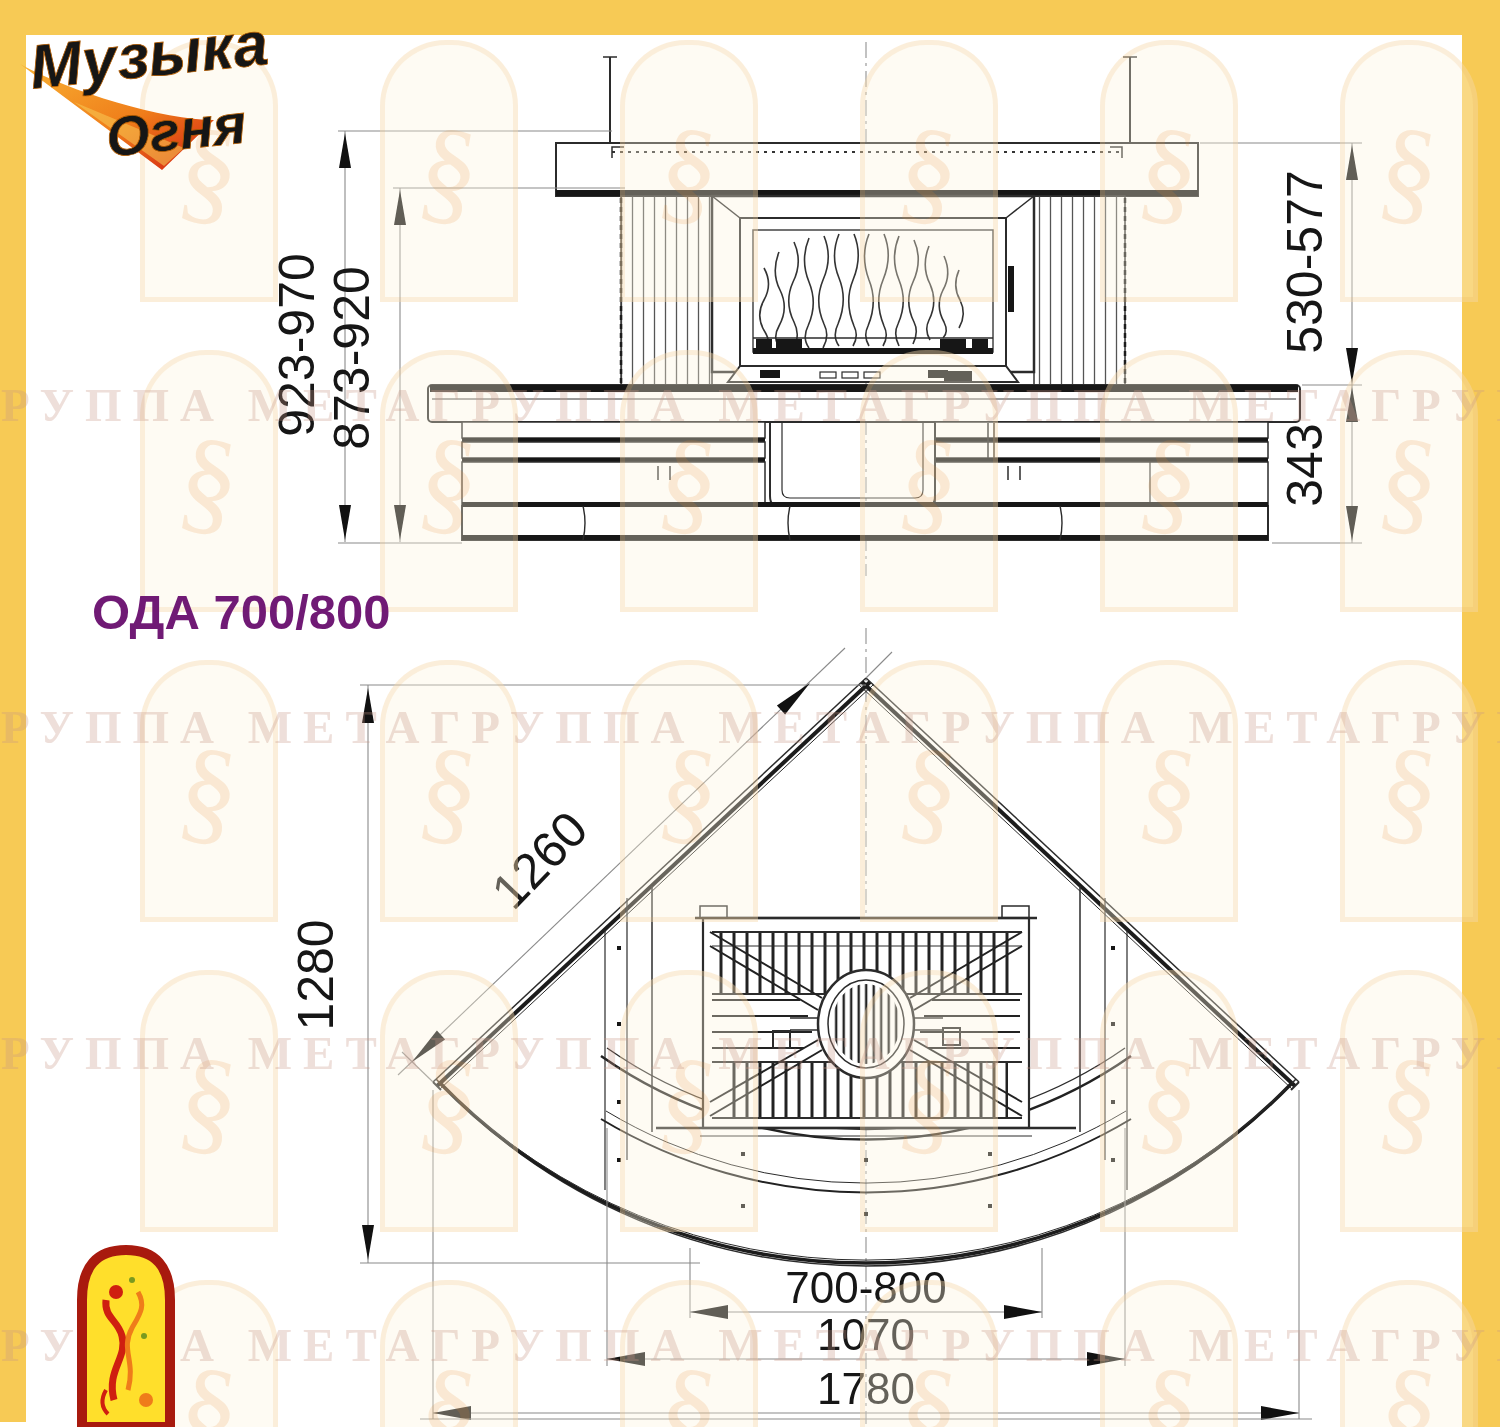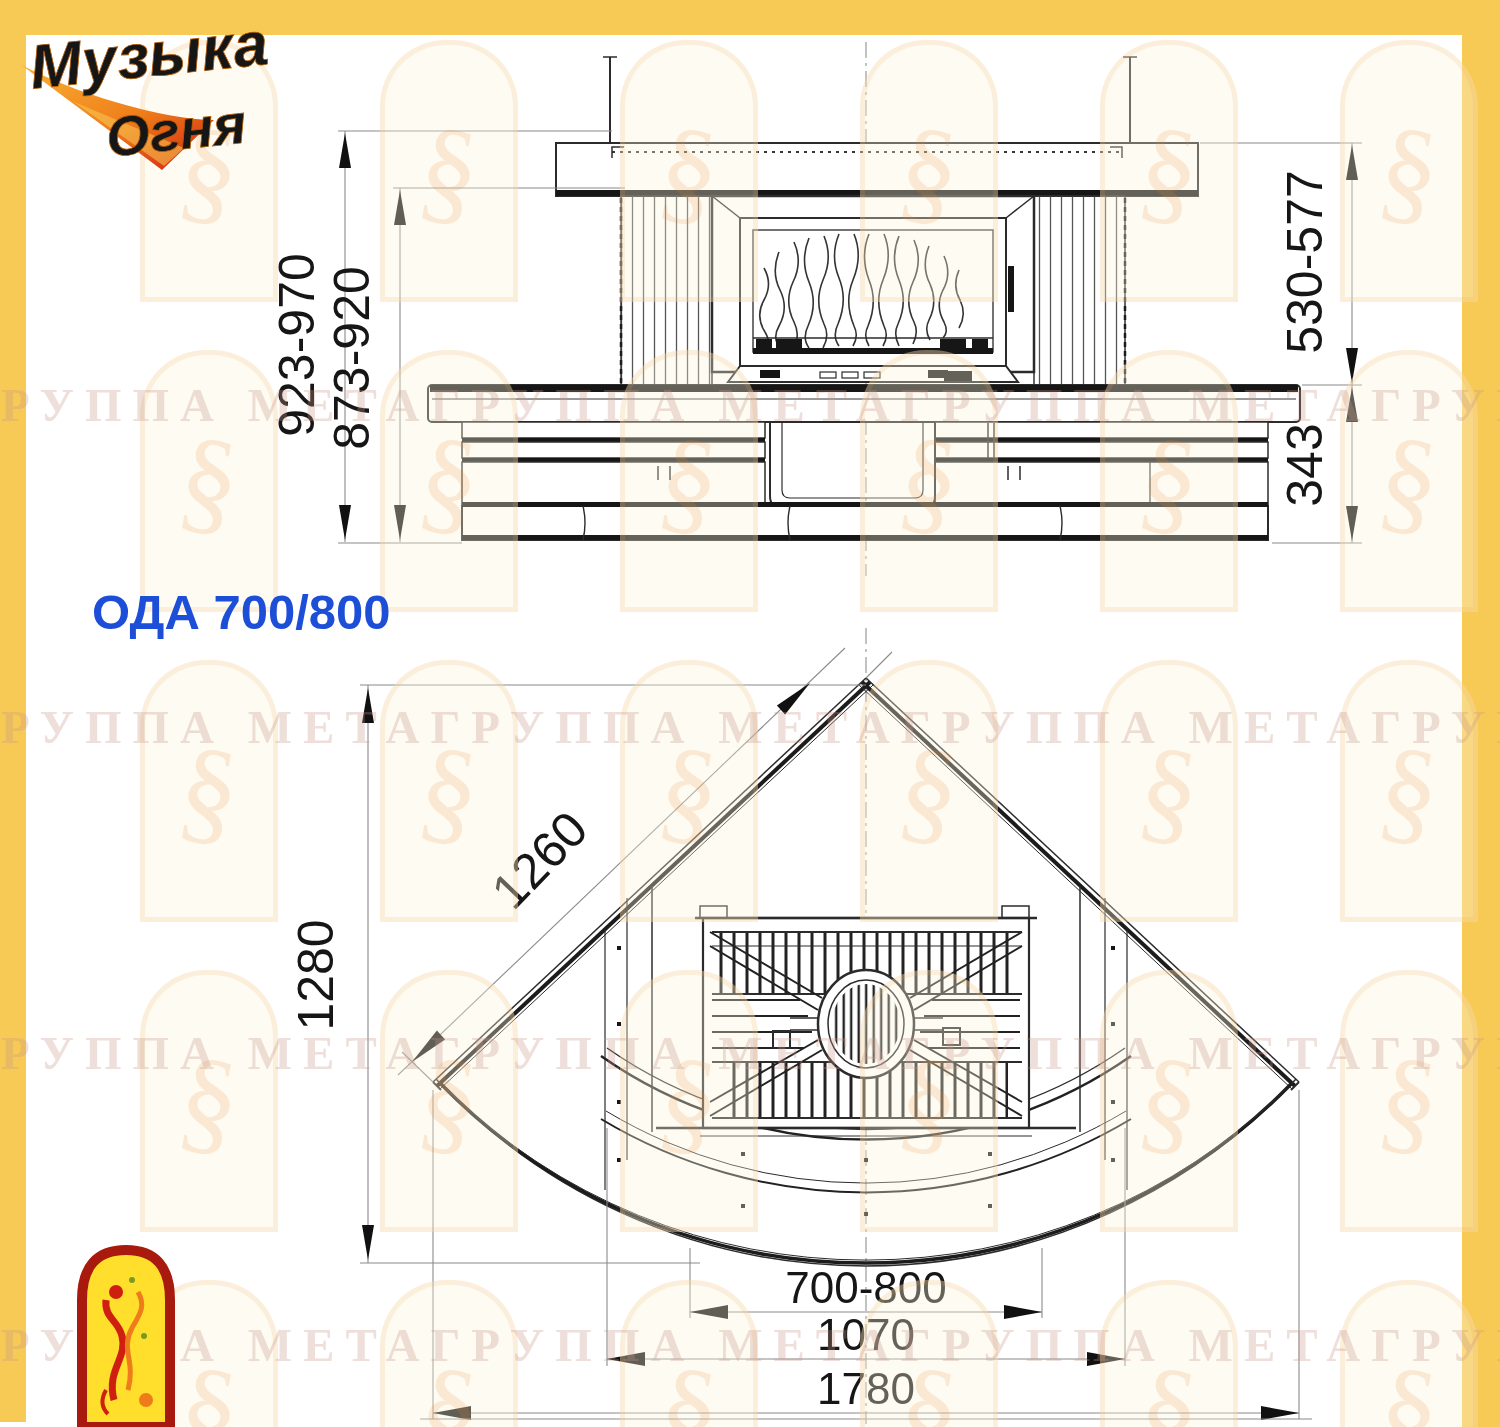--- a/index.html
+++ b/index.html
@@ -19,21 +19,21 @@
         display:flex;align-items:center;justify-content:center;}
   .arch span{font-family:"Liberation Serif",serif;font-size:118px;color:rgba(228,136,44,0.16);
         transform:rotate(10deg);}
   svg{position:absolute;overflow:visible;}
   svg text{font-family:"Liberation Sans",sans-serif;fill:#161616;}
   .ln{stroke:#2b2b2b;fill:none;}
   .fillw{fill:#ffffff;stroke:#2b2b2b;}
   .dim{stroke:#8a8a8a;stroke-width:1.1;fill:none;}
   .arr{fill:#111;stroke:none;}
   .dark{fill:#161616;stroke:none;}
-  #title{position:absolute;left:92px;top:584px;font-size:49px;font-weight:700;color:#1d4ed8;}
+  #title{position:absolute;left:92px;top:584px;font-size:49px;font-weight:700;color:#701a75;}
 </style>
 </head>
 <body>
 
 <div id="page">
 
   <div class="band" id="band-top"></div>
   <div class="band" id="band-left"></div>
   <div class="band" id="band-right"></div>
 

